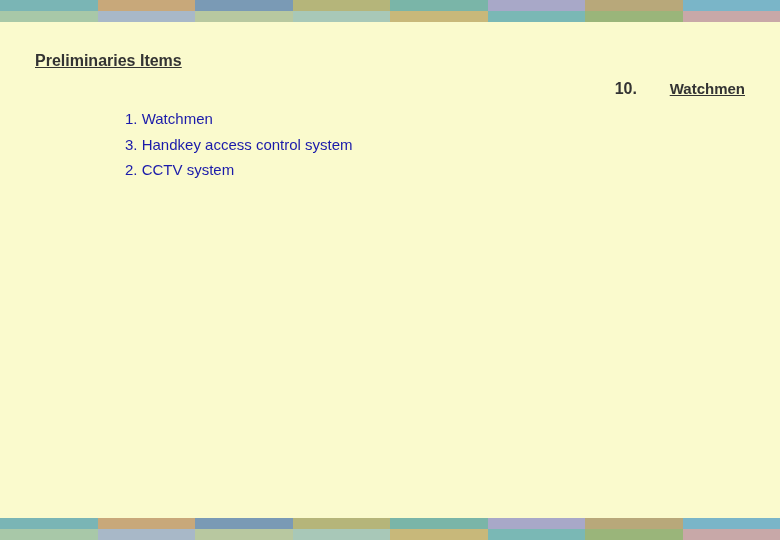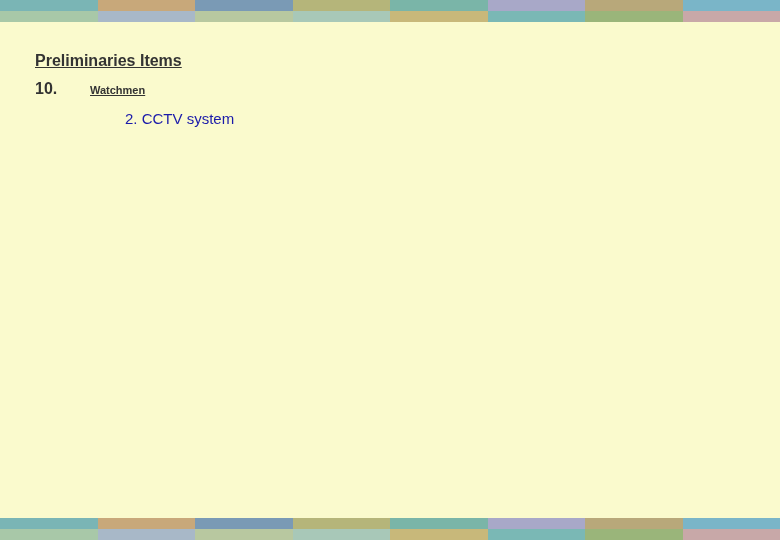--- a/index.html
+++ b/index.html
@@ -61,31 +61,32 @@
       color: #333;
       text-decoration: underline;
       margin-bottom: 10px;
     }
 
     .section-header {
       display: flex;
       flex-direction: row;
       align-items: baseline;
       margin-bottom: 8px;
+      justify-content: flex-end;
     }
 
     .section-number {
       font-size: 16px;
       font-weight: bold;
       color: #333;
       width: 55px;
     }
 
     .section-title {
-      font-size: 11px;
+      font-size: 15px;
       font-weight: bold;
       color: #333;
       text-decoration: underline;
     }
 
     .items-list {
       margin-left: 90px;
       margin-top: 4px;
     }
 
@@ -135,20 +136,22 @@
 
 <div class="content">
   <div class="page-title">Preliminaries Items</div>
 
   <div class="section-header">
     <span class="section-number">10.</span>
     <span class="section-title">Watchmen</span>
   </div>
 
   <div class="items-list">
+    <div class="list-item">1. Watchmen</div>
+    <div class="list-item">3. Handkey access control system</div>
     <div class="list-item">2. CCTV system</div>
   </div>
 </div>
 
 <div class="bottom-bar">
   <div class="bar-segment">
     <div class="bar-top" style="background-color: #7ab5b5;"></div>
     <div class="bar-bottom" style="background-color: #a8c8a8;"></div>
   </div>
   <div class="bar-segment">

